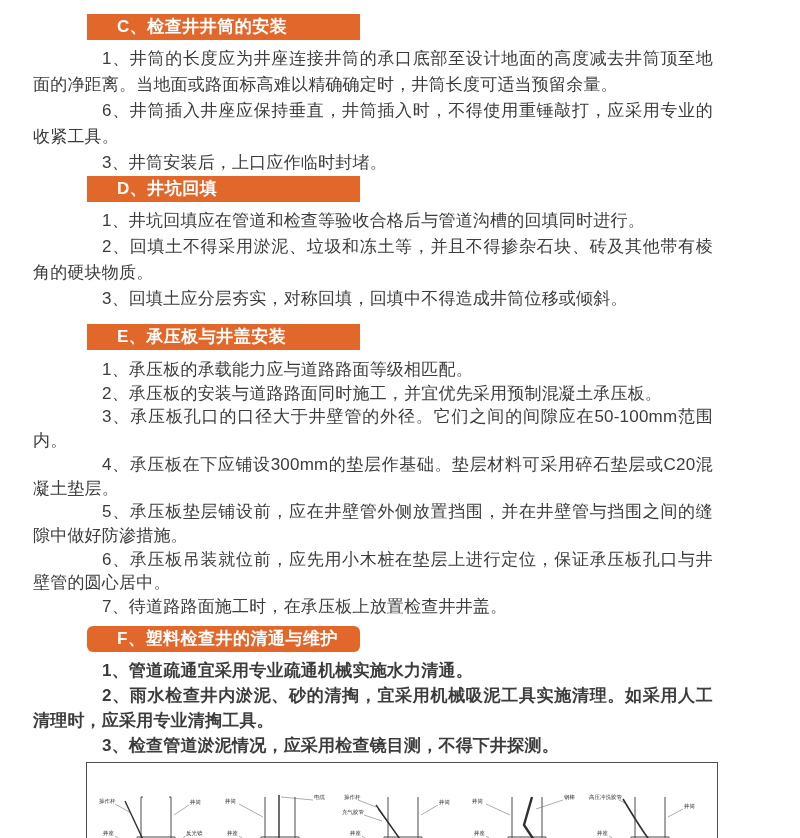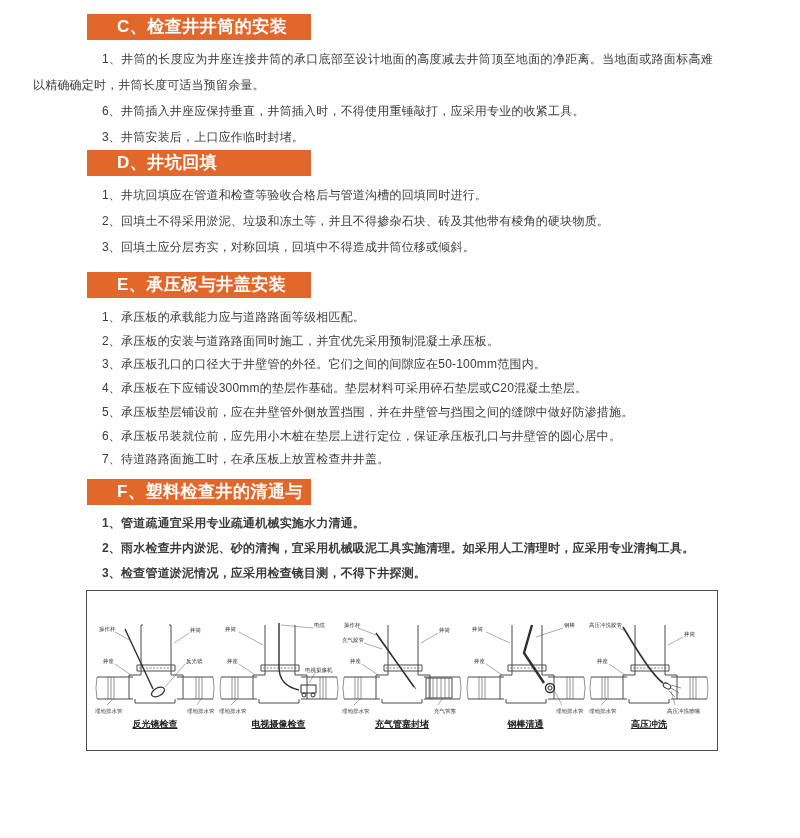--- a/index.html
+++ b/index.html
@@ -2,39 +2,39 @@
 <html><head>
 <meta charset="utf-8">
 <style>
   html,body{margin:0;padding:0;background:#ffffff;}
   body{width:800px;height:838px;font-family:"Liberation Sans",sans-serif;overflow:hidden;}
   .page{position:relative;width:800px;height:838px;background:#fff;}
   .content{margin-left:33px;width:680px;}
 
   .banner{
     box-sizing:border-box;
-    width:224px;height:26px;
+    width:273px;height:26px;
     margin-left:54px;
     background:#E2672B;
     color:#ffffff;
     font-weight:bold;
     font-size:17px;
     line-height:26px;
     padding-left:30px;
     letter-spacing:0.5px;
   }
   .banner.first{margin-top:14px;}
   .banner.b-d{margin-top:0;}
   .banner.b-e{margin-top:12px;}
-  .banner.b-f{margin-top:7px;}
+  .banner.b-f{margin-top:7px;border-radius:6px;}
 
   .items{margin-top:6px;}
   .items p{
     margin:0;
-    font-size:12px;
+    font-size:17px;
     color:#3c3c3c;
     line-height:26px;
     text-indent:69px;
     text-align:justify;
     font-weight:500;
     letter-spacing:0.2px;
   }
   .items.tight p{line-height:23.7px;}
   .items.mid p{line-height:25px;font-weight:bold;}
 

